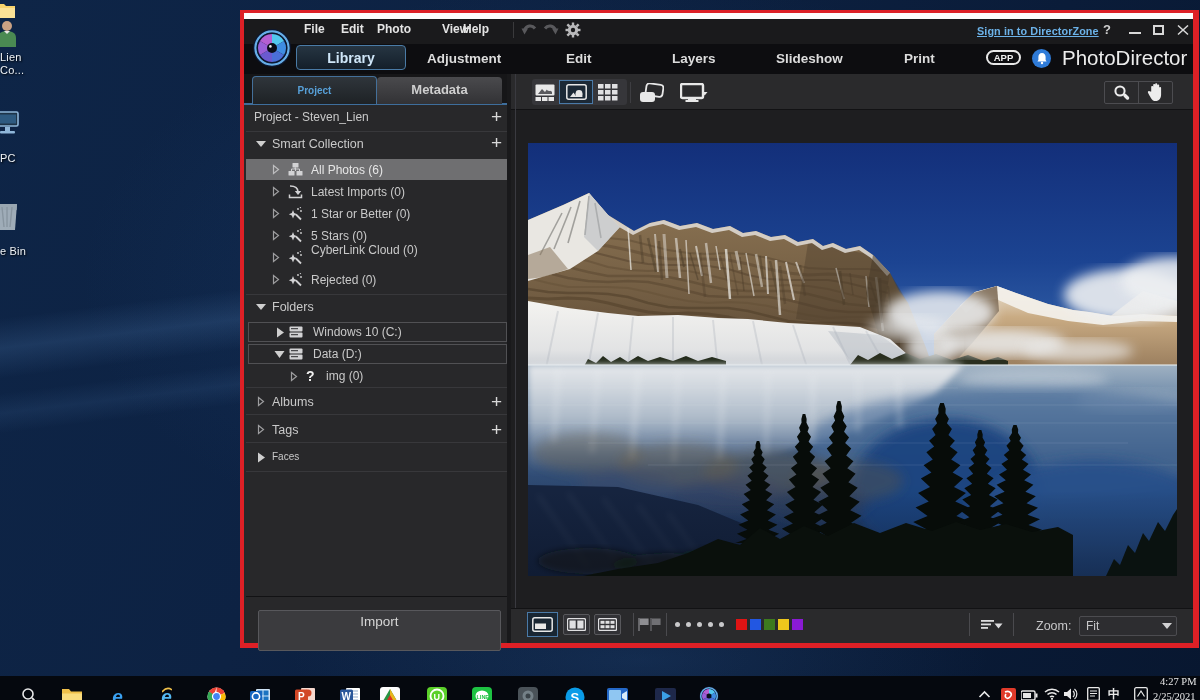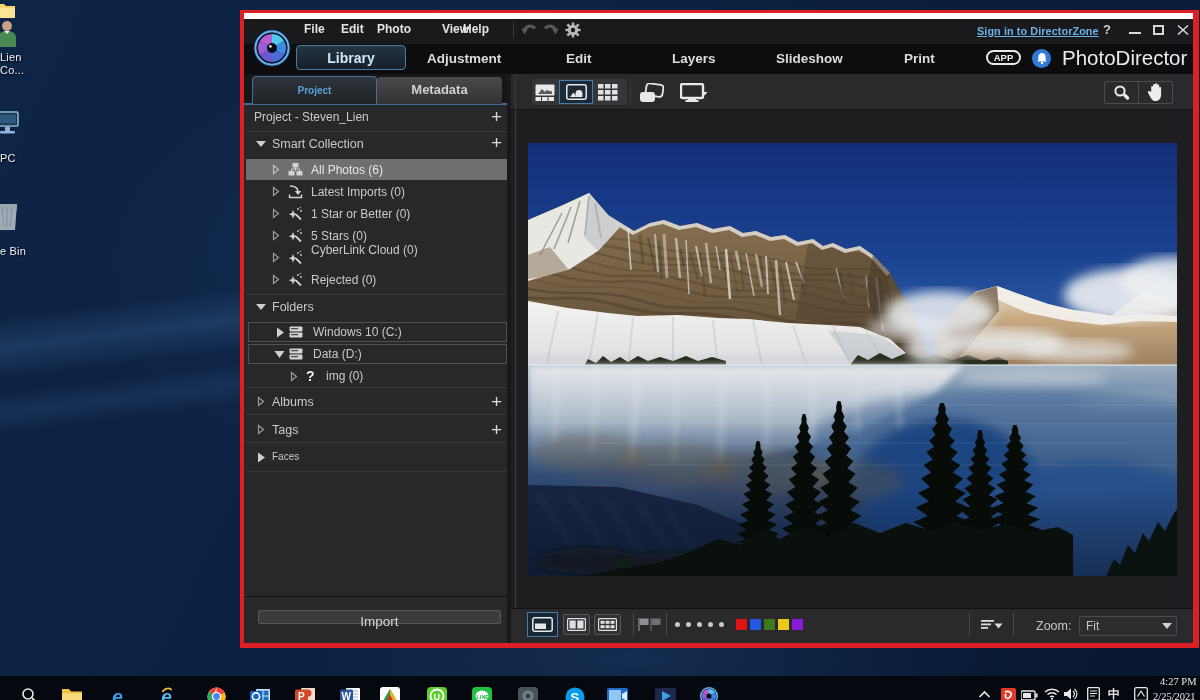--- a/index.html
+++ b/index.html
@@ -30,21 +30,21 @@
 .modetab { position:absolute; top:51px; color:#dcdcdc; font-size:13.5px; font-weight:bold; }
 #libtab { left:296px; top:45px; width:110px; height:25px; border:1px solid #4a7ba6; border-radius:4px; background:linear-gradient(180deg,#263542,#141f2a); color:#cfe6f8; font-size:14px; font-weight:bold; text-align:center; line-height:24px; }
 
 #lpanel { left:244px; top:74px; width:267px; height:569px; background:#28282a; }
 #ltabs { left:244px; top:74px; width:267px; height:30px; background:#161618; }
 #projtab { left:252px; top:76px; width:125px; height:28px; background:linear-gradient(180deg,#2f353b,#1e2225); border:1px solid #44709a; border-bottom:none; border-radius:4px 4px 0 0; color:#57a0d8; font-size:10px; font-weight:bold; text-align:center; line-height:27px; }
 #metatab { left:377px; top:77px; width:125px; height:27px; background:linear-gradient(180deg,#4a4a4d,#323235); border-radius:4px 4px 0 0; color:#cfcfcf; font-size:13px; font-weight:bold; text-align:center; line-height:26px; }
 .trow { position:absolute; color:#c9c9c9; font-size:12px; }
 .plus { position:absolute; color:#d8d8d8; font-size:19px; font-weight:normal; left:491px; }
 .sep { position:absolute; left:246px; width:263px; height:1px; background:#38383b; }
-#importbtn { left:258px; top:610px; width:243px; height:14px; background:#3b3b3e; border:1px solid #58585c; border-radius:2px; color:#d6d6d6; font-size:13.5px; text-align:center; line-height:21px; }
+#importbtn { left:258px; top:610px; width:243px; height:41px; background:#3b3b3e; border:1px solid #58585c; border-radius:2px; color:#d6d6d6; font-size:13.5px; text-align:center; line-height:21px; }
 
 #marea { left:511px; top:74px; width:682px; height:569px; background:#1e1e20; }
 #mtoolbar { left:511px; top:74px; width:682px; height:36px; background:#2a2a2c; border-bottom:1px solid #121214; }
 #mbottom { left:511px; top:608px; width:682px; height:35px; background:#2a2a2c; border-top:1px solid #121214; }
 </style>
 </head>
 <body>
 <div id="stage">
   <div id="desktop" class="abs"></div>
   <div class="beam" style="left:-60px;top:300px;width:420px;height:60px;"></div>

